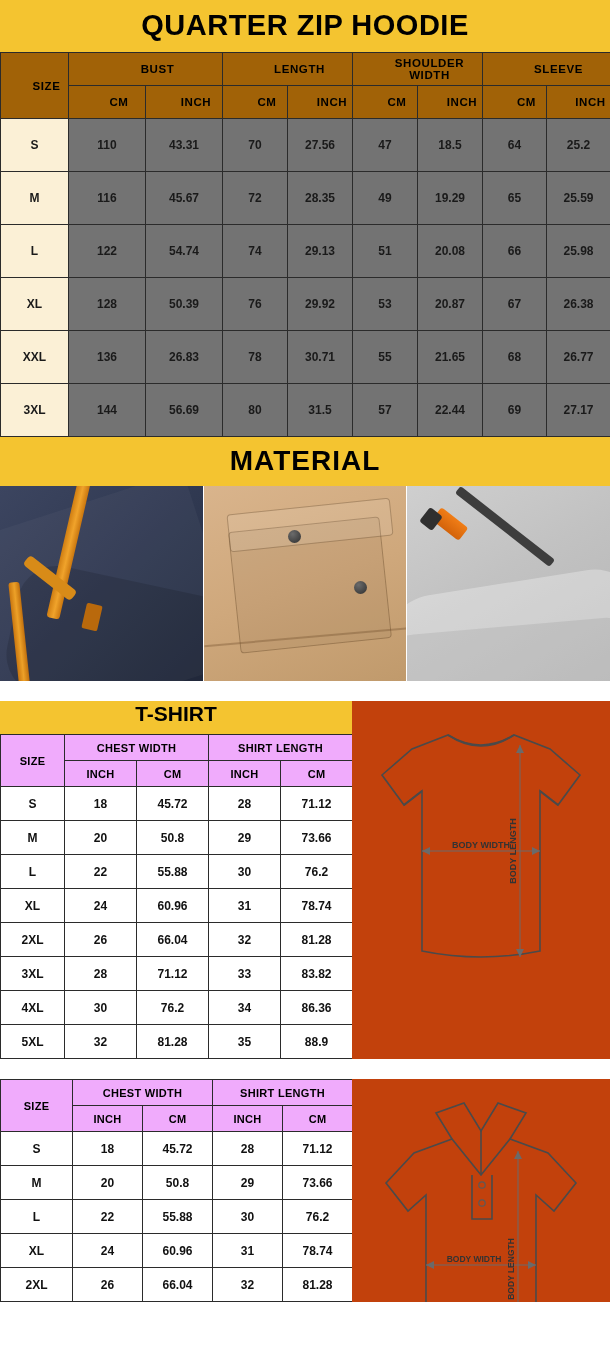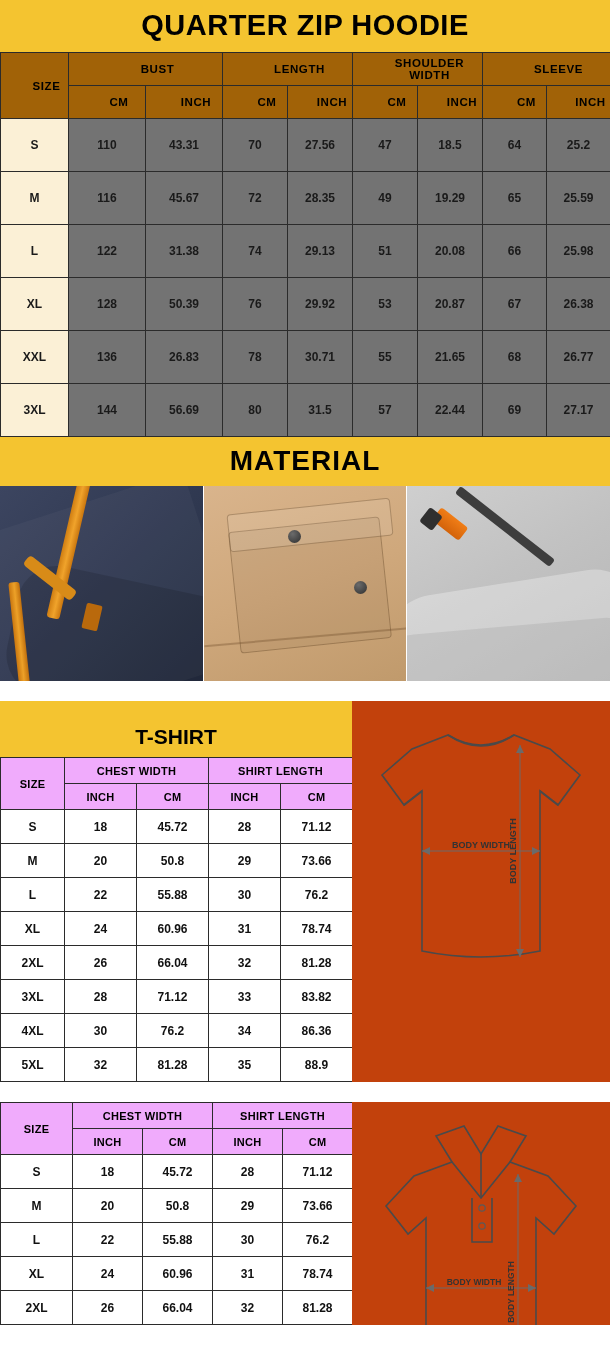--- a/index.html
+++ b/index.html
@@ -180,21 +180,21 @@
   }
   .pair .left { width: 352px; }
   .pair .right { flex: 1; position: relative; background: #c2410c; }
 
   .blk-title {
     background: #f4c430;
     text-align: center;
     font-weight: bold;
     color: #000;
   }
-  .tee-title { font-size: 21px; padding: 24px 0 8px 0; text-align: center; }
+  .tee-title { font-size: 21px; padding: 1px 0 8px 0; text-align: center; }
   .polo-title { font-size: 24px; padding: 7px 0 8px 0; }
 
   table.sz { width: 352px; background: #fff; }
   table.sz th {
     background: #f0abfc; font-size: 11px; height: 23px; letter-spacing: .3px; color:#000;
   }
   table.sz td { font-size: 12px; height: 31px; color:#111; }
 
   .spacer-white { height: 20px; background: #fff; width: 610px; }
 
@@ -256,21 +256,21 @@
       <td>72</td>
       <td>28.35</td>
       <td>49</td>
       <td>19.29</td>
       <td>65</td>
       <td>25.59</td>
     </tr>
     <tr>
       <td class="sizecell">L</td>
       <td>122</td>
-      <td>31.38</td>
+      <td>54.74</td>
       <td>74</td>
       <td>29.13</td>
       <td>51</td>
       <td>20.08</td>
       <td>66</td>
       <td>25.98</td>
     </tr>
     <tr>
       <td class="sizecell">XL</td>
       <td>128</td>

